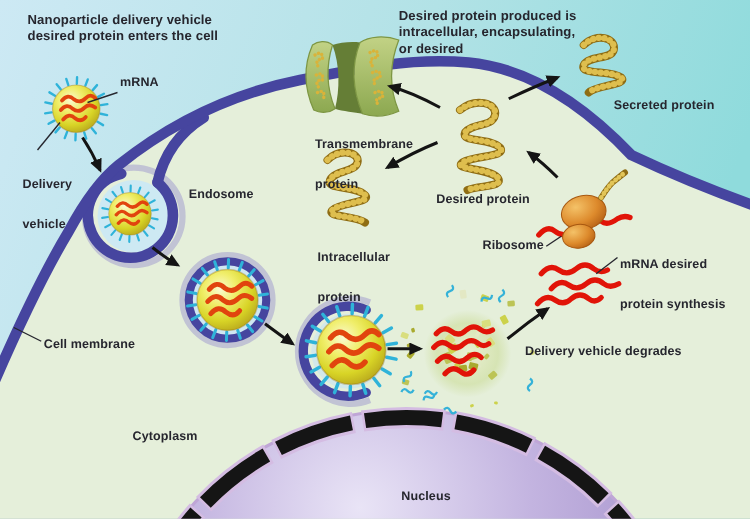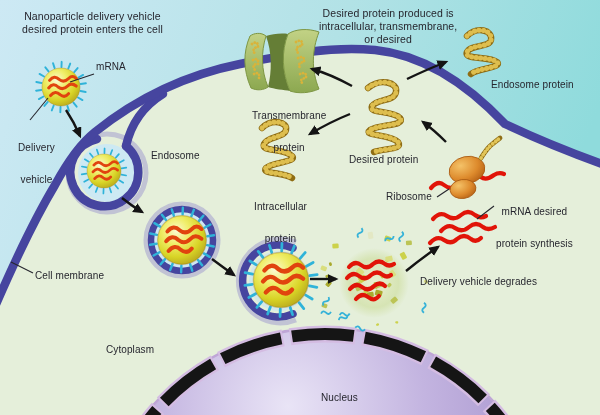--- a/index.html
+++ b/index.html
@@ -1,20 +1,20 @@
 <!DOCTYPE html>
 <html><head>
 <meta charset="utf-8">
 <style>
   html,body{margin:0;padding:0;background:#888;}
   #stage{position:relative;width:600px;height:415px;overflow:hidden;
          font-family:"Liberation Sans",sans-serif;}
   #art{position:absolute;left:0;top:0;}
-  .lbl{position:absolute;font-weight:normal;font-size:10px;line-height:11.5px;
-       color:#26262e;white-space:nowrap;letter-spacing:.1px;text-align:center;}
+  .lbl{position:absolute;font-weight:bold;font-size:10px;line-height:11.5px;
+       color:#26262e;white-space:nowrap;letter-spacing:.1px;}
   .ttl{font-size:10.5px;line-height:13px;}
   .ttl span{display:block;}
   .two span{display:block;margin-top:20px;}
   
   .mem{stroke:#46459f;stroke-width:8.5;fill:none;stroke-linecap:round;}
   .halo{stroke:rgba(148,143,205,.45);fill:none;}
   .chain-under{stroke:#8f6d14;stroke-width:6.4;fill:none;stroke-linecap:round;}
   .chain-dots{stroke:#debe4e;stroke-width:5;fill:none;stroke-linecap:round;stroke-dasharray:.1 4.4;}
   .chain-under-s{stroke:#8f6d14;stroke-width:4.8;fill:none;stroke-linecap:round;}
   .chain-dots-s{stroke:#e2c558;stroke-width:3.8;fill:none;stroke-linecap:round;stroke-dasharray:.1 3.5;}
@@ -251,41 +251,41 @@
     <line class="ptr" x1="494" y1="206" x2="477" y2="219"></line>
   </g>
 </svg>
 
   <div class="lbl ttl" style="left:22px;top:10px;">
     <span>Nanoparticle delivery vehicle</span>
     <span>desired protein enters the cell</span>
   </div>
   <div class="lbl ttl" style="left:319px;top:7px;">
     <span>Desired protein produced is</span>
-    <span>intracellular, transmembrane,</span>
+    <span>intracellular, encapsulating,</span>
     <span>or desired</span>
   </div>
   <div class="lbl" style="left:96px;top:61px;">mRNA</div>
   <div class="lbl two" style="left:18px;top:122px;">
     <span>Delivery</span>
     <span>vehicle</span>
   </div>
   <div class="lbl" style="left:151px;top:150px;">Endosome</div>
   <div class="lbl" style="left:35px;top:270px;">Cell membrane</div>
   <div class="lbl" style="left:106px;top:344px;">Cytoplasm</div>
   <div class="lbl" style="left:321px;top:392px;">Nucleus</div>
   <div class="lbl two" style="left:252px;top:90px;">
     <span>Transmembrane</span>
     <span>protein</span>
   </div>
   <div class="lbl two" style="left:254px;top:181px;">
     <span>Intracellular</span>
     <span>protein</span>
   </div>
   <div class="lbl" style="left:349px;top:154px;">Desired protein</div>
-  <div class="lbl" style="left:491px;top:79px;">Endosome protein</div>
+  <div class="lbl" style="left:491px;top:79px;">Secreted protein</div>
   <div class="lbl" style="left:386px;top:191px;">Ribosome</div>
   <div class="lbl two" style="left:496px;top:186px;">
     <span>mRNA desired</span>
     <span>protein synthesis</span>
   </div>
   <div class="lbl" style="left:420px;top:276px;">Delivery vehicle degrades</div>
 </div>
 
 </body></html>

